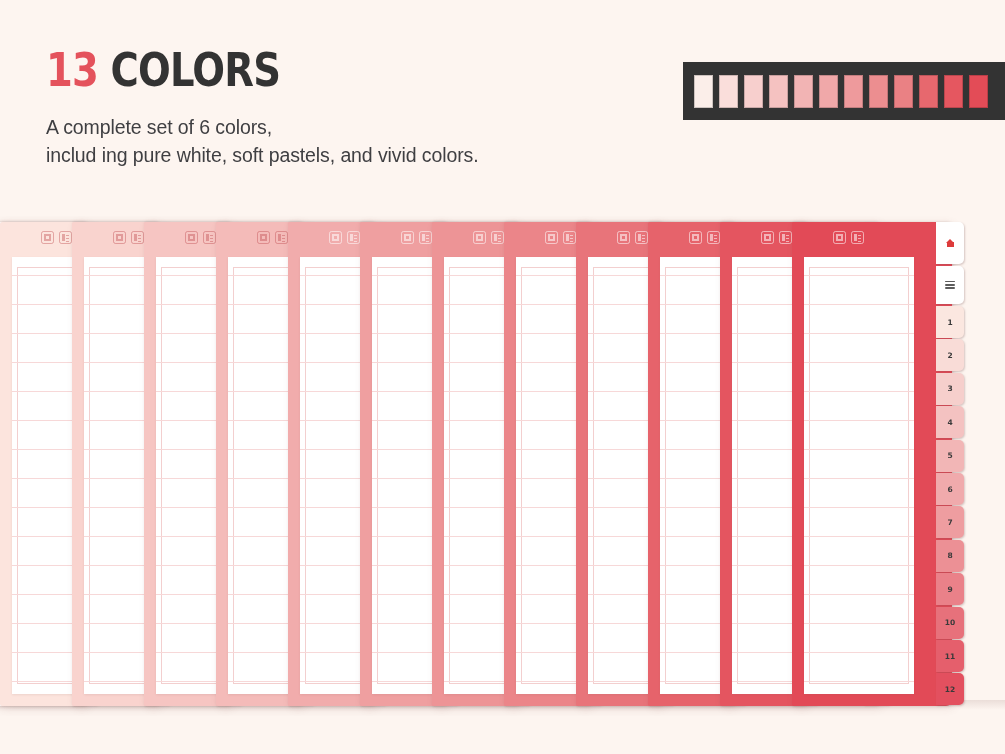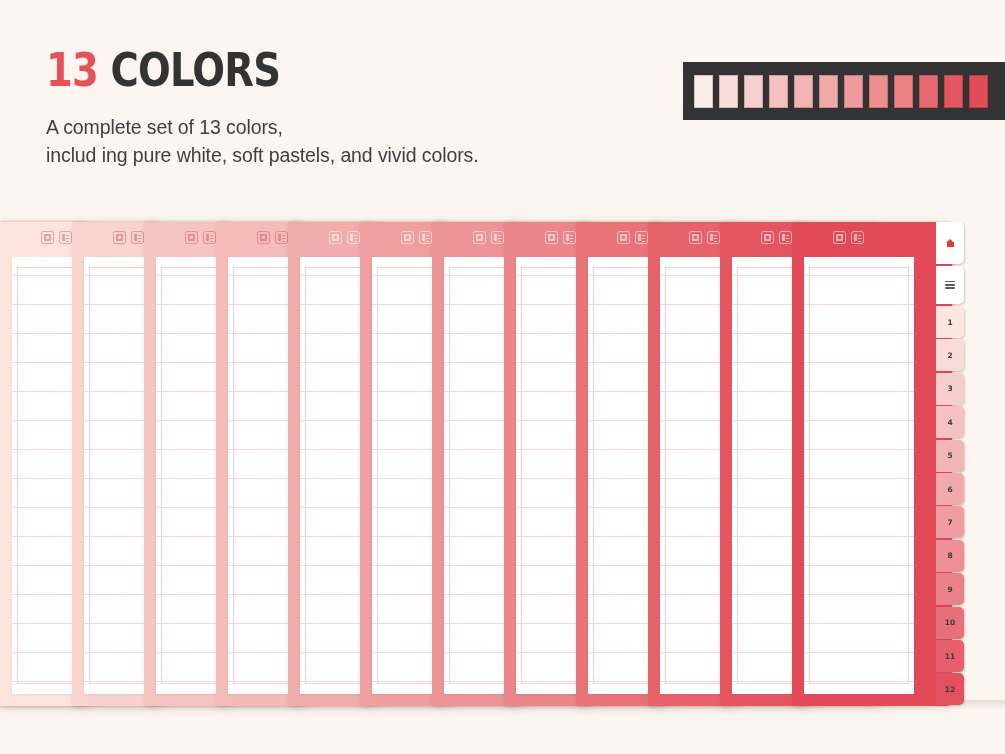--- a/index.html
+++ b/index.html
@@ -147,21 +147,21 @@
   #floor-shadow{
     position:absolute;left:0;top:700px;width:1005px;height:10px;
     background:linear-gradient(to bottom, rgba(140,100,95,0.16), rgba(140,100,95,0));
   }
 </style>
 </head>
 <body>
 
 <div id="header">
   <h1 id="title"><span class="num">13</span> <span class="word">COLORS</span></h1>
-  <p id="subtitle">A complete set of 13 colors,
+  <p id="subtitle">A complete set of 6 colors,
 includ ing pure white, soft pastels, and vivid colors.</p>
 </div>
 
 <div id="swatch-strip" style="background: rgb(51, 51, 51);">
     <div class="swatch" style="background: rgb(251, 238, 233);"></div>
     <div class="swatch" style="background: rgb(250, 222, 219);"></div>
     <div class="swatch" style="background: rgb(247, 207, 205);"></div>
     <div class="swatch" style="background: rgb(245, 194, 193);"></div>
     <div class="swatch" style="background: rgb(242, 180, 180);"></div>
     <div class="swatch" style="background: rgb(240, 168, 169);"></div>

